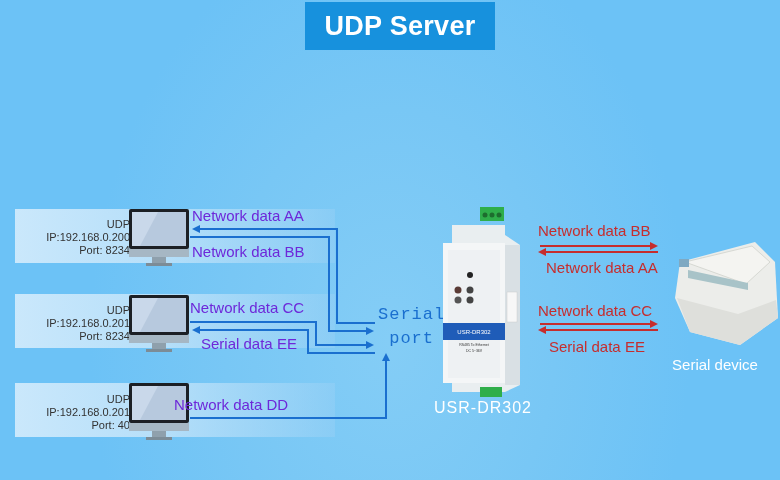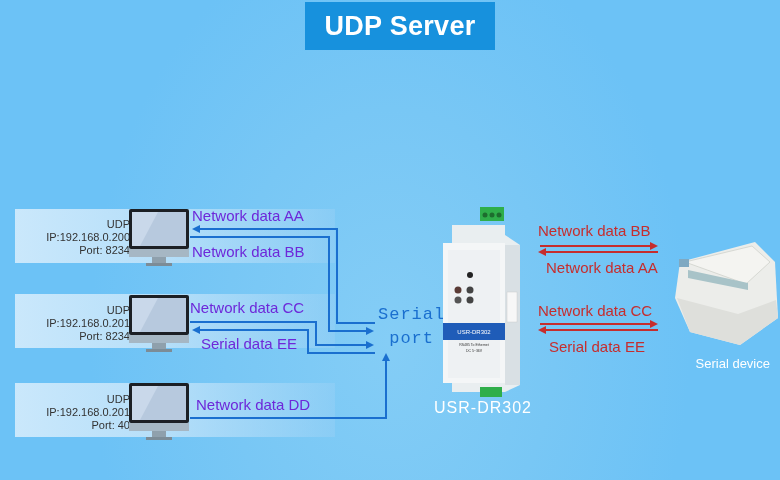--- a/index.html
+++ b/index.html
@@ -13,21 +13,21 @@
     background:linear-gradient(90deg,rgba(210,235,252,0.92) 0%,rgba(200,230,250,0.8) 45%,rgba(160,210,245,0.35) 100%);}
   .info{position:absolute;left:15px;width:115px;text-align:right;color:#333;font-size:11px;line-height:13px;
     font-family:"Liberation Sans",sans-serif;}
   .monitor{position:absolute;left:128px;width:62px;height:60px;}
   .label-blue{position:absolute;color:#6d28d9;font-size:15px;font-family:"Liberation Sans",sans-serif;white-space:nowrap;}
   .label-red{position:absolute;color:#c62d2d;font-size:15px;font-family:"Liberation Sans",sans-serif;white-space:nowrap;}
   .serial-port{position:absolute;left:378px;top:303px;color:#1a6fcf;font-size:17px;line-height:24px;text-align:center;
     font-family:Liberation Mono, monospace;letter-spacing:1px;}
   .dev-label{position:absolute;left:428px;top:399px;width:110px;text-align:center;color:#fff;font-size:16px;
     font-family:"Liberation Sans",sans-serif;letter-spacing:1px;}
-  .printer-label{position:absolute;left:660px;top:356px;width:110px;text-align:right;color:#fff;font-size:13px;
+  .printer-label{position:absolute;left:660px;top:356px;width:110px;text-align:center;color:#fff;font-size:15px;
     font-family:"Liberation Sans",sans-serif;}
   svg{position:absolute;left:0;top:0;}
 </style>
 </head>
 <body>
 
 <div class="title">UDP Server</div>
 
 <div class="infobox" style="top:209px;"></div>
 <div class="infobox" style="top:294px;"></div>
@@ -91,21 +91,21 @@
     <polyline points="375,353 308,353 308,330 194,330" marker-end="url(#ab)"></polyline>
 
     <polyline points="190,418 386,418 386,355" marker-end="url(#ab)"></polyline>
   </g>
 </svg>
 
 <div class="label-blue" style="left:192px;top:207px;">Network data AA</div>
 <div class="label-blue" style="left:192px;top:243px;">Network data BB</div>
 <div class="label-blue" style="left:190px;top:299px;">Network data CC</div>
 <div class="label-blue" style="left:201px;top:335px;">Serial data EE</div>
-<div class="label-blue" style="left:196px;top:396px;">Network data DD</div>
+<div class="label-blue" style="left:174px;top:396px;">Network data DD</div>
 
 <div class="serial-port">
   <div>Serial</div>
   <div>port</div>
 </div>
 
 <svg width="780" height="480">
 
   <rect x="480" y="207" width="24" height="14" fill="#2fae4a"></rect>
   <circle cx="485" cy="215" r="2.5" fill="#1d6d2e"></circle>

